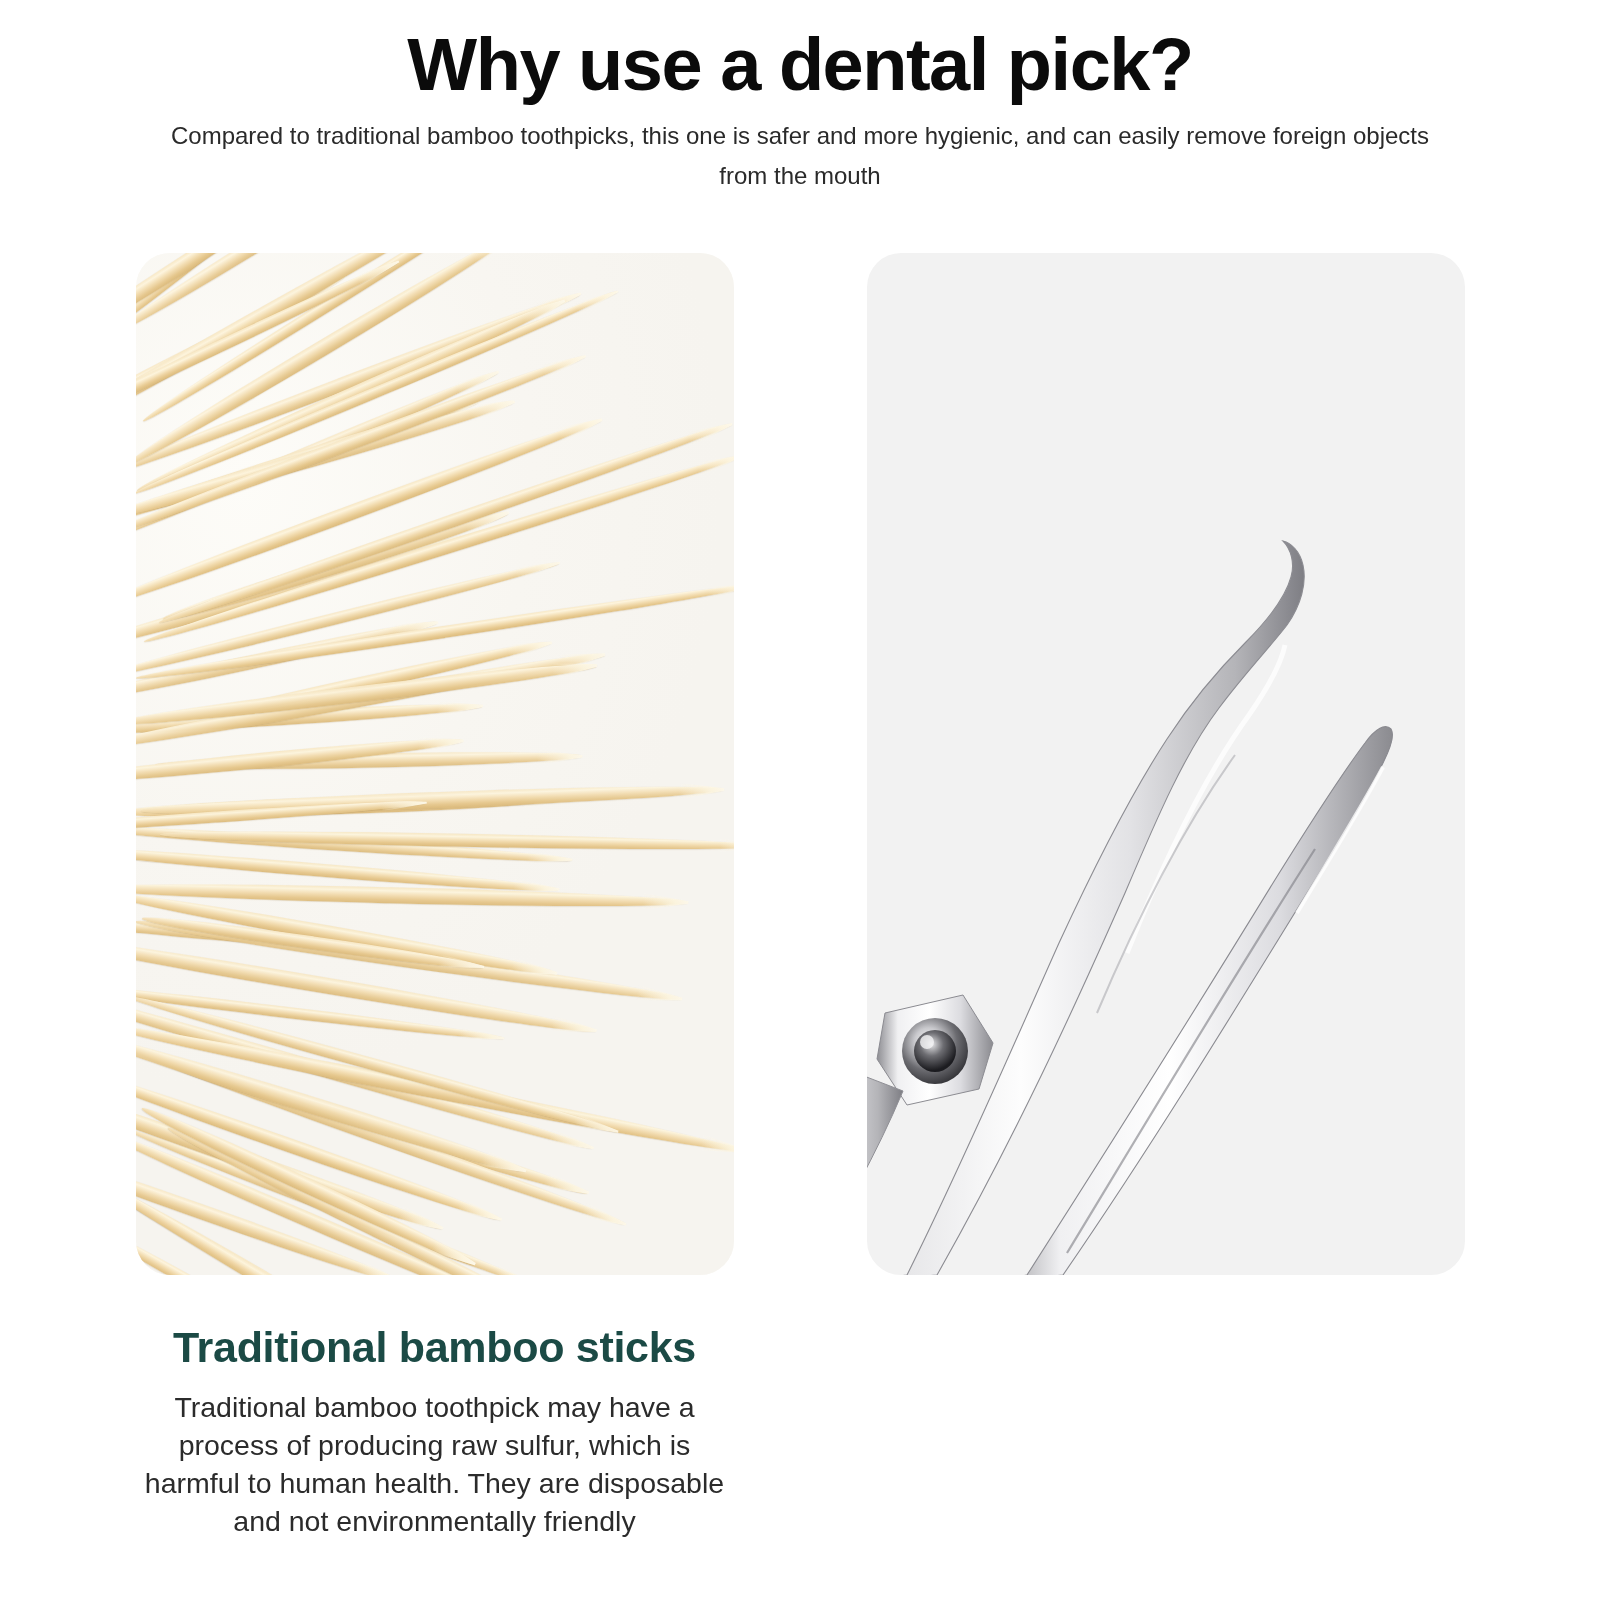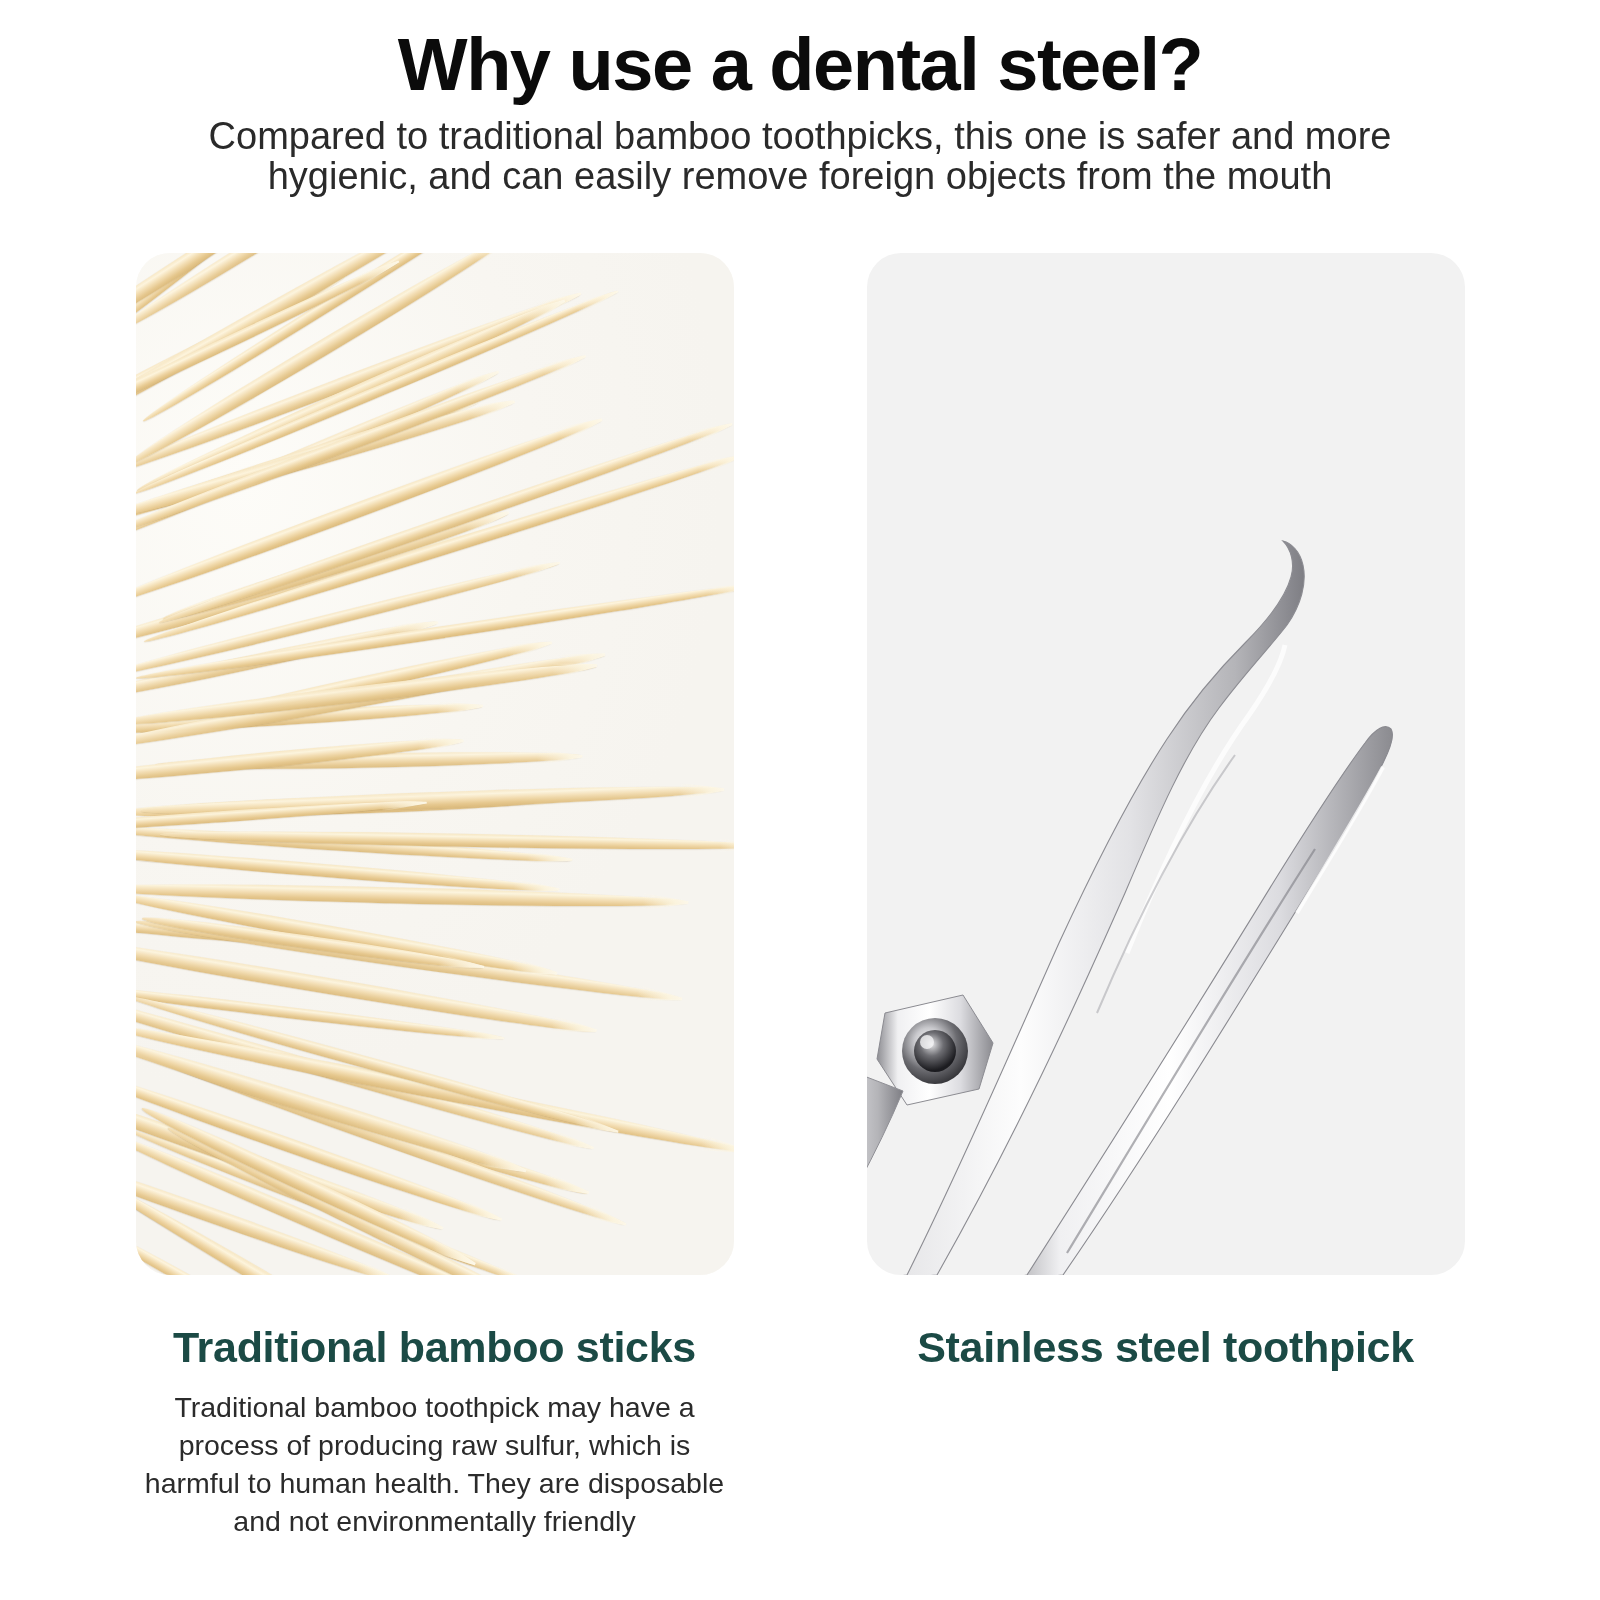--- a/index.html
+++ b/index.html
@@ -30,21 +30,21 @@
   }
   .page-title {
     font-size: 74px;
     font-weight: bold;
     letter-spacing: -1.5px;
     line-height: 86px;
     color: #0b0b0b;
     margin: 0;
   }
   .page-subtitle {
-    font-size: 38px;
+    font-size: 24px;
     line-height: 40px;
     color: #2a2a2a;
     margin: 8px auto 0 auto;
     width: 1260px;
     font-weight: normal;
   }
 
   
   .columns {
     position: absolute;
@@ -125,21 +125,21 @@
     margin: 16px 0 0 0;
     width: 580px;
   }
 </style>
 </head>
 <body>
 
 <div class="page">
 
   <div class="header">
-    <h1 class="page-title">Why use a dental steel?</h1>
+    <h1 class="page-title">Why use a dental pick?</h1>
     <p class="page-subtitle">Compared to traditional bamboo toothpicks, this one is safer and more hygienic, and can easily remove foreign objects from the mouth</p>
   </div>
 
   <div class="columns">
 
     <div class="column">
       <div class="photo-frame bamboo">
         <div class="bamboo-scene">
 
         <div class="stick" style="left: -80.2398px; top: 111.166px; width: 577.34px; height: 12.7476px; transform: rotate(-38.31deg); opacity: 1; z-index: 16;"></div>
@@ -278,17 +278,16 @@
             <path d="M 200,1000 C 280,868 366,724 448,596" fill="none" stroke="#7d7d83" stroke-width="2.2" opacity="0.6"></path>
 
             <path d="M 150,1056 L 232,1036 L 266,1086 L 250,1134 L 174,1150 L 140,1102 Z" fill="url(#metalB)" stroke="#8b8b91" stroke-width="1"></path>
             <circle cx="204" cy="1094" r="36" fill="url(#rivetG)"></circle>
             <circle cx="204" cy="1094" r="23" fill="url(#rivetHole)"></circle>
 
             <path d="M 168,1140 C 132,1200 96,1260 60,1320 L -20,1320 C 22,1248 68,1170 112,1110 Z" fill="url(#metalA)" stroke="#8f8f95" stroke-width="1"></path>
           </svg>
         </div>
       </div>
-      <div class="caption-title">Stainless steel toothpick</div>
     </div>
 
   </div>
 </div>
 
 </body></html>

